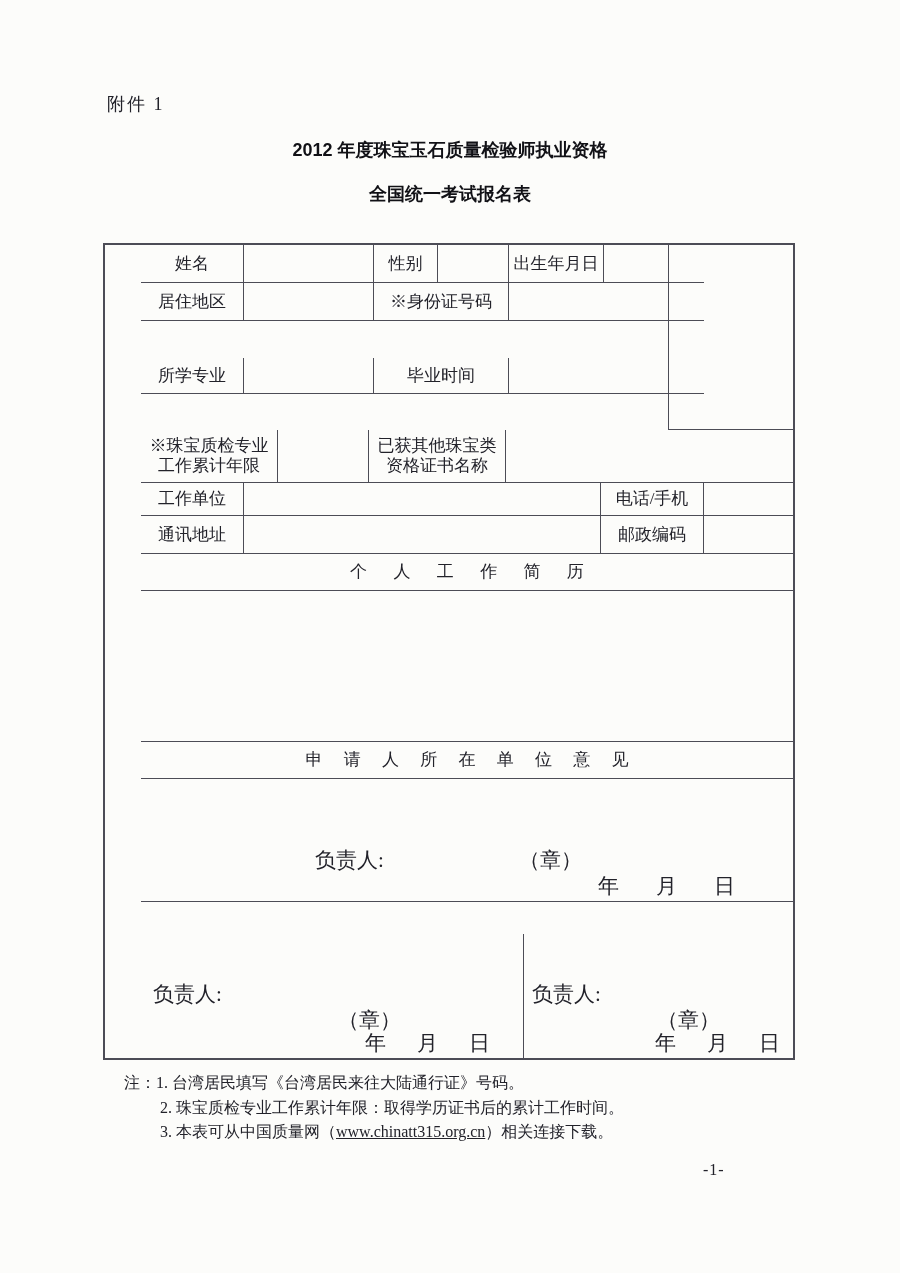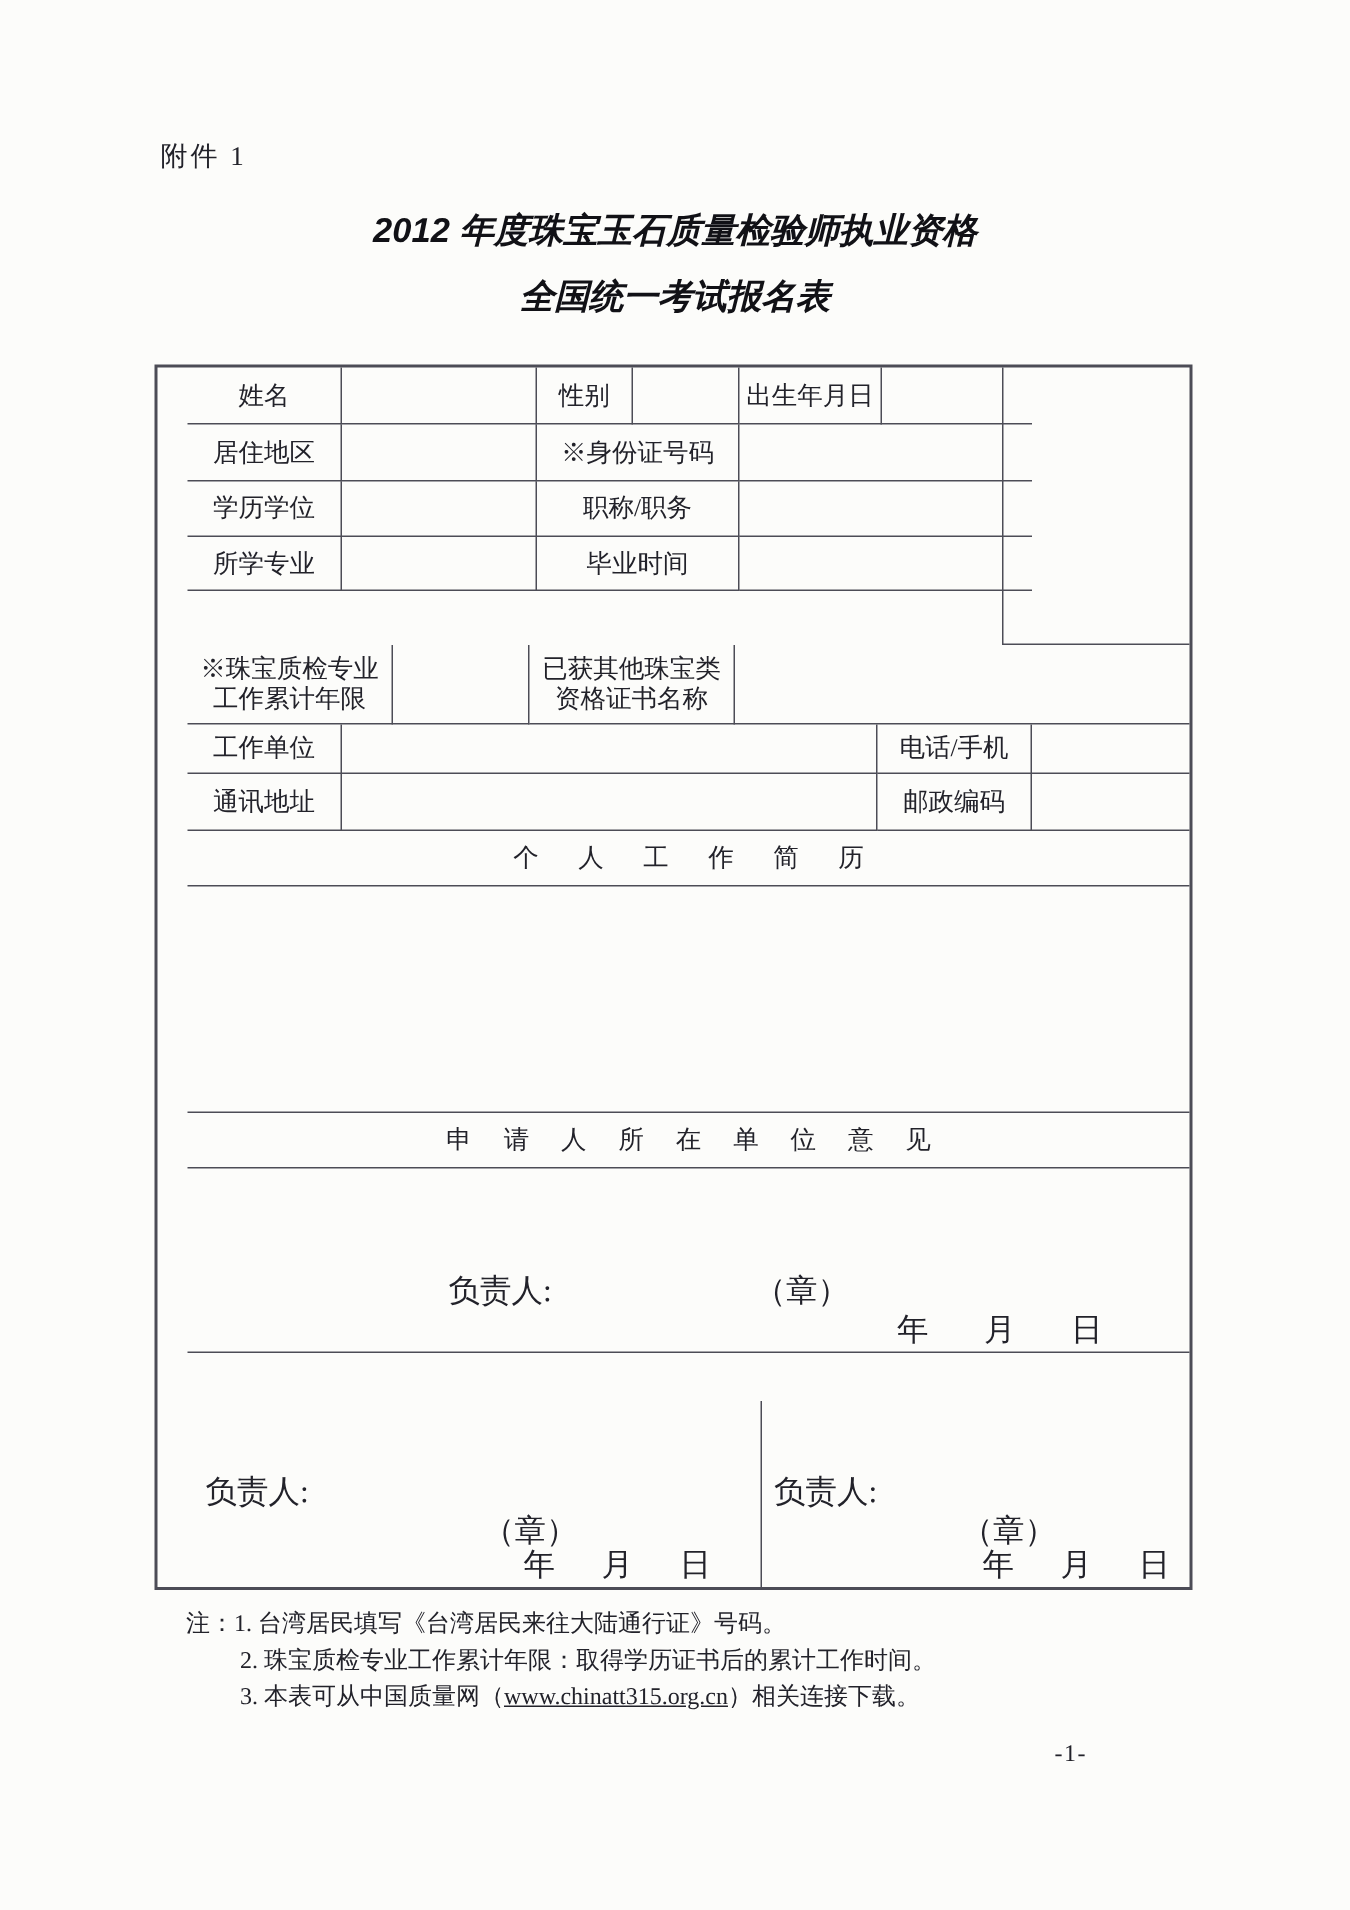--- a/index.html
+++ b/index.html
@@ -18,30 +18,30 @@
     position:relative;width:900px;height:1273px;
     background:var(--paper);overflow:hidden;
   }
   .attachment{
     position:absolute;left:107px;top:92px;
     font-size:18px;letter-spacing:2px;
   }
   .title1,.title2{
     position:absolute;left:105px;width:690px;text-align:center;
     font-family:"Liberation Sans","DejaVu Sans",sans-serif;
-    font-weight:bold;font-size:23px;color:#111116;font-style:italic;
+    font-weight:bold;font-size:18px;color:#111116;
   }
   .title1{top:138px;}
   .title2{top:182px;}
 
   .formtable{
     position:absolute;left:103px;top:243px;width:692px;height:817px;
     border:2px solid var(--line);box-sizing:border-box;background:var(--paper);
   }
-  .t-row{position:absolute;left:0;display:flex;padding-left:20px;}
+  .t-row{position:absolute;left:16px;display:flex;padding-left:20px;}
   .t-row.full{right:0;}
   .cell{
     box-sizing:border-box;
     border-right:1px solid var(--line);
     border-bottom:1px solid var(--line);
     display:flex;flex-direction:column;align-items:center;justify-content:center;
     font-size:17px;text-align:center;line-height:20px;
   }
   .cell.grow{flex:1;}
   .cell.noR{border-right:none;}
@@ -90,26 +90,20 @@
       <div class="cell grow noR"></div>
     </div>
 
     <div class="t-row" style="top:38px;height:38px;width:563px;">
       <div class="cell" style="width:103px;">居住地区</div>
       <div class="cell" style="width:130px;"></div>
       <div class="cell" style="width:135px;">※身份证号码</div>
       <div class="cell grow noR"></div>
     </div>
 
-    <div class="t-row" style="top:76px;height:37px;width:563px;">
-      <div class="cell" style="width:103px;">学历学位</div>
-      <div class="cell" style="width:130px;"></div>
-      <div class="cell" style="width:135px;">职称/职务</div>
-      <div class="cell grow noR"></div>
-    </div>
 
     <div class="t-row" style="top:113px;height:36px;width:563px;">
       <div class="cell" style="width:103px;">所学专业</div>
       <div class="cell" style="width:130px;"></div>
       <div class="cell" style="width:135px;">毕业时间</div>
       <div class="cell grow noR"></div>
     </div>
 
 
     <div class="photo-cell"></div>

